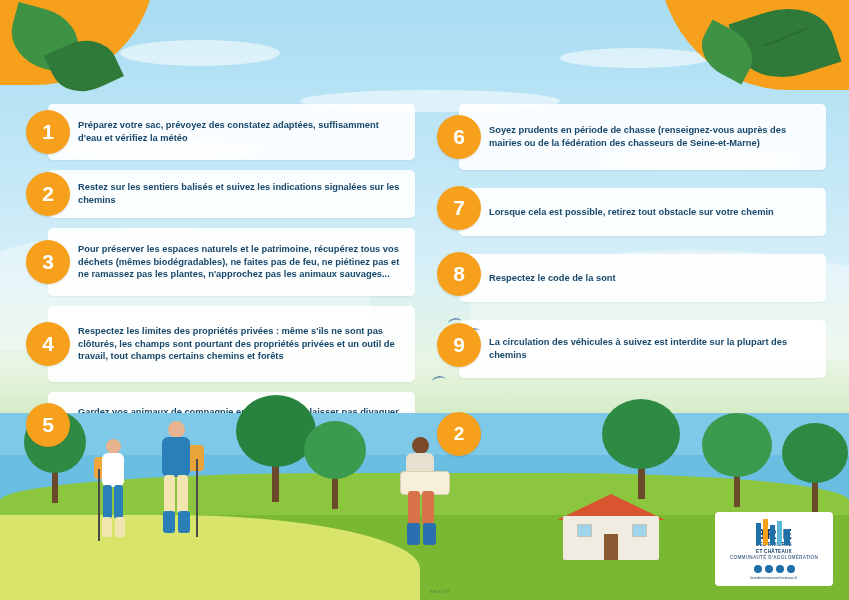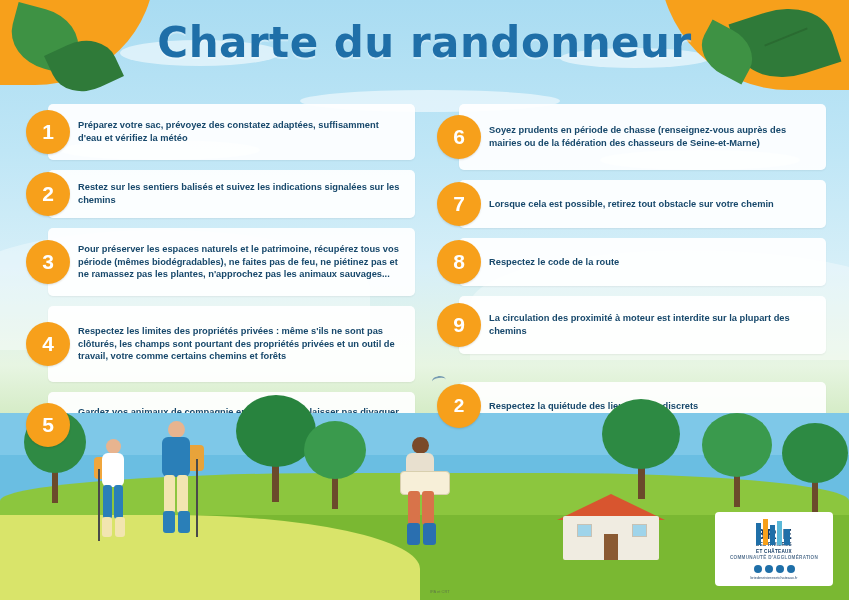--- a/index.html
+++ b/index.html
@@ -56,21 +56,21 @@
     border-radius:5px;padding:9px 12px 9px 30px;
     font-size:9.3px;line-height:1.38;color:#17486b;font-weight:bold;
     flex:1 1 auto;min-height:30px;display:flex;align-items:center;
     box-shadow:0 1px 2px rgba(0,0,0,.06);
   }
   .r1 .txtbox{min-height:38px;}
   .r3 .txtbox{min-height:50px;}
   .r4 .txtbox{min-height:58px;}
   .r5 .txtbox{min-height:48px;}
   .c2 .r1 .txtbox{min-height:48px;}
-  .c2 .r2 .txtbox{min-height:30px;}
+  .c2 .r2 .txtbox{min-height:30px;margin-top:8px;}
 
   
   .note{
     position:absolute;left:55px;top:412px;width:740px;text-align:center;
     font-size:9.4px;line-height:1.5;font-weight:bold;color:#ffffff;
     text-shadow:0 1px 2px rgba(0,60,90,.45);
   }
   .note .link{color:#ffd24a;}
 
   
@@ -138,63 +138,62 @@
   <div class="corner-orange-tr"></div>
   <div class="corner-orange-bl"></div>
   <div class="corner-orange-br"></div>
 
   <div class="leaf" style="left:10px;top:10px;width:70px;height:58px;transform:rotate(15deg);"></div>
   <div class="leaf dark" style="left:52px;top:40px;width:64px;height:52px;transform:rotate(-25deg);"></div>
   <div class="leaf dark" style="right:16px;top:8px;width:96px;height:70px;transform:rotate(-18deg);"></div>
   <div class="leaf" style="right:94px;top:30px;width:56px;height:44px;transform:rotate(28deg);"></div>
   <div class="leaf-stem" style="right:40px;top:36px;width:46px;height:2px;transform:rotate(-22deg);"></div>
 
-  <div class="title">Charte du randonneur</div>
 
   <div class="rules">
 
     <div class="col c1">
       <div class="rule r1">
         <div class="badge">1</div>
         <div class="txtbox">Préparez votre sac, prévoyez des constatez adaptées, suffisamment d'eau et vérifiez la météo</div>
       </div>
       <div class="rule r2">
         <div class="badge">2</div>
         <div class="txtbox">Restez sur les sentiers balisés et suivez les indications signalées sur les chemins</div>
       </div>
       <div class="rule r3">
         <div class="badge">3</div>
-        <div class="txtbox">Pour préserver les espaces naturels et le patrimoine, récupérez tous vos période (mêmes biodégradables), ne faites pas de feu, ne piétinez pas et ne ramassez pas les plantes, n'approchez pas les animaux sauvages...</div>
+        <div class="txtbox">Pour préserver les espaces naturels et le patrimoine, récupérez tous vos déchets (mêmes biodégradables), ne faites pas de feu, ne piétinez pas et ne ramassez pas les plantes, n'approchez pas les animaux sauvages...</div>
       </div>
       <div class="rule r4">
         <div class="badge">4</div>
-        <div class="txtbox">Respectez les limites des propriétés privées : même s'ils ne sont pas clôturés, les champs sont pourtant des propriétés privées et un outil de travail, votre comme certains chemins et forêts</div>
+        <div class="txtbox">Respectez les limites des propriétés privées : même s'ils ne sont pas clôturés, les champs sont pourtant des propriétés privées et un outil de travail, tout champs certains chemins et forêts</div>
       </div>
       <div class="rule r5">
         <div class="badge">5</div>
         <div class="txtbox">Gardez vos animaux de compagnie en laisse, ne les laisser pas divaguer dans les champs (même s'ils ne paraissent pas cultivés) ou à proximité des élevages d'animaux</div>
       </div>
     </div>
 
     <div class="col c2">
       <div class="rule r1">
         <div class="badge">6</div>
         <div class="txtbox">Soyez prudents en période de chasse (renseignez-vous auprès des mairies ou de la fédération des chasseurs de Seine-et-Marne)</div>
       </div>
       <div class="rule r2">
         <div class="badge">7</div>
         <div class="txtbox">Lorsque cela est possible, retirez tout obstacle sur votre chemin</div>
       </div>
       <div class="rule r2">
         <div class="badge">8</div>
-        <div class="txtbox">Respectez le code de la route</div>
+        <div class="txtbox">Respectez le code de la sont</div>
       </div>
       <div class="rule r2" style="margin-bottom:28px;">
         <div class="badge">9</div>
-        <div class="txtbox" style="min-height:40px;">La circulation des proximité à moteur est interdite sur la plupart des chemins</div>
+        <div class="txtbox" style="min-height:40px;">La circulation des véhicules à suivez est interdite sur la plupart des chemins</div>
       </div>
       <div class="rule r2">
         <div class="badge small">2</div>
         <div class="txtbox">Respectez la quiétude des lieux, soyez discrets</div>
       </div>
     </div>
 
   </div>
 
   <div class="bird" style="left:448px;top:318px;"></div>

